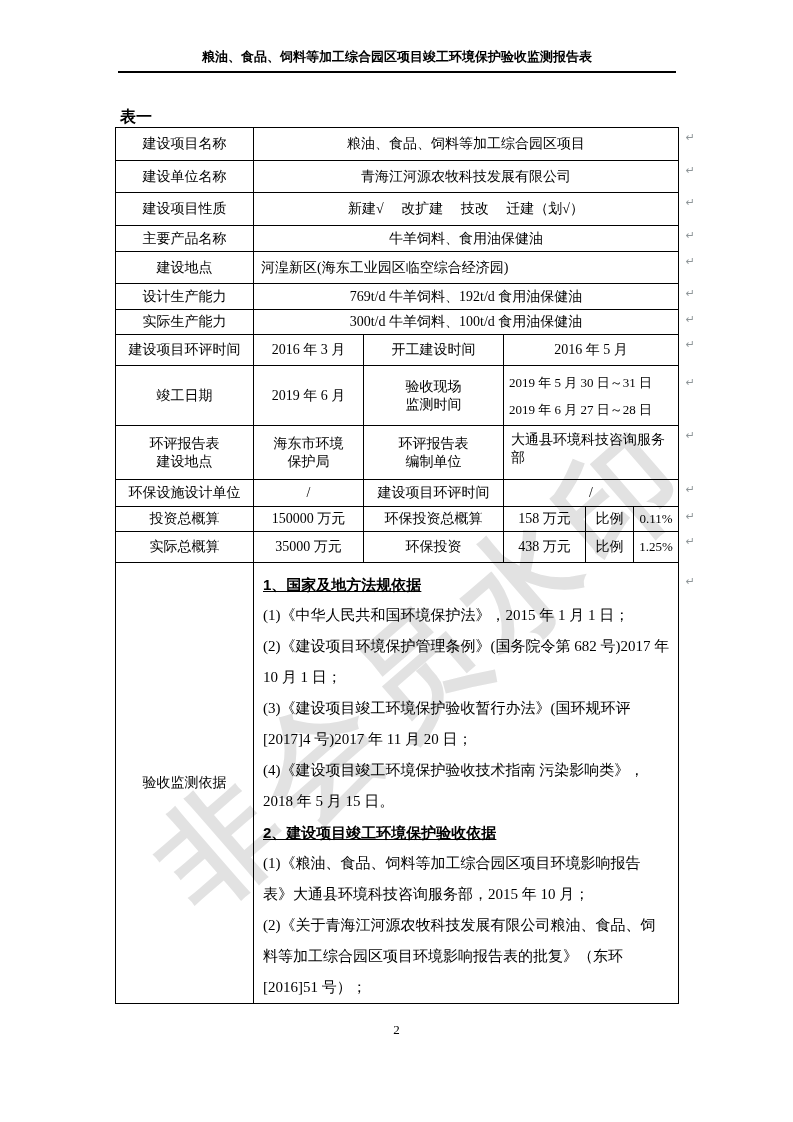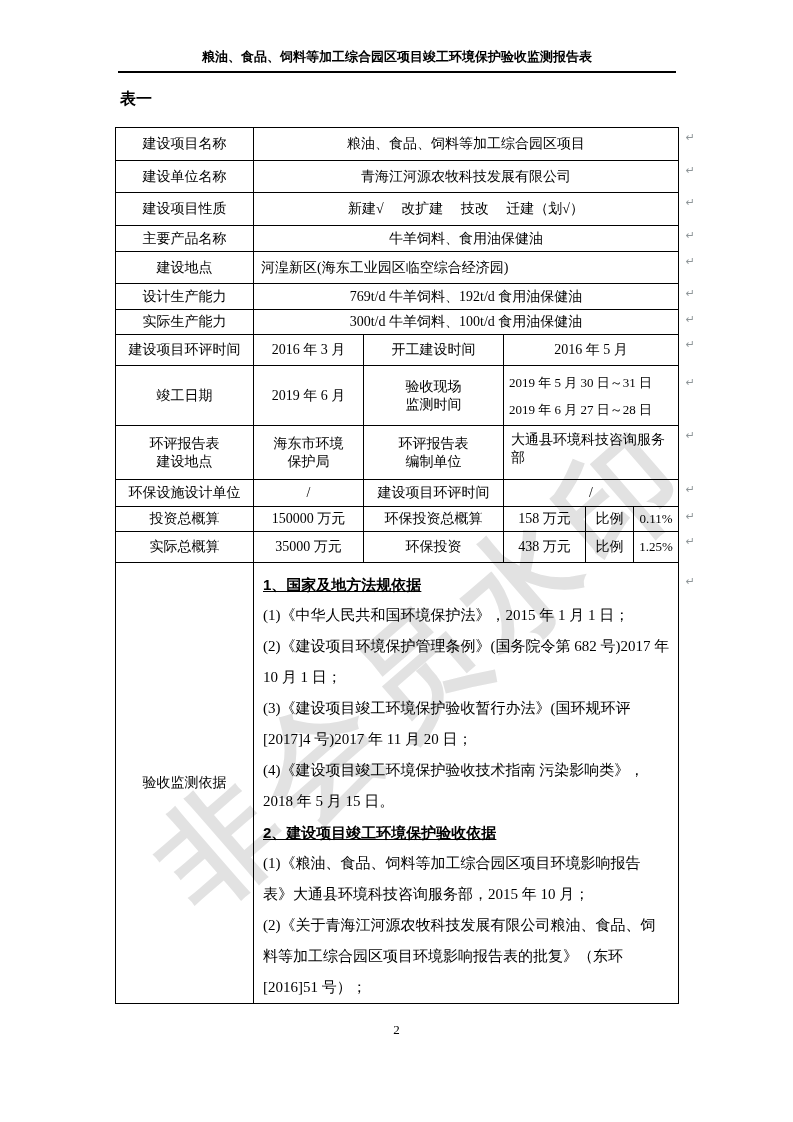--- a/index.html
+++ b/index.html
@@ -31,21 +31,21 @@
     top:48px; left:118px; width:558px;
     text-align:center;
     font-size:13px;
     font-weight:bold;
     padding-bottom:5px;
     border-bottom:2px solid #000;
     z-index:2;
   }
   .table-caption {
     position:absolute;
-    top:89px; left:120px;
+    top:107px; left:120px;
     font-size:16px;
     font-weight:bold;
     z-index:2;
   }
   table.main {
     position:absolute;
     top:127px; left:115px;
     width:563px;
     border-collapse:collapse;
     table-layout:fixed;

